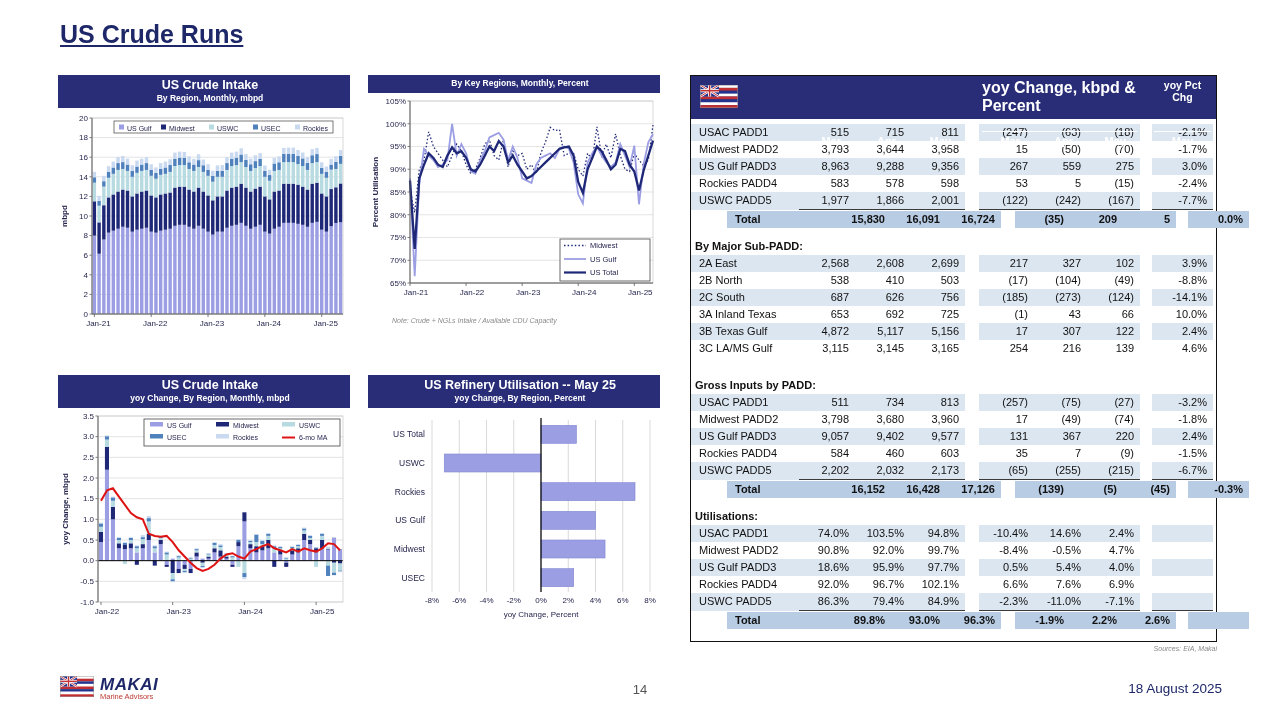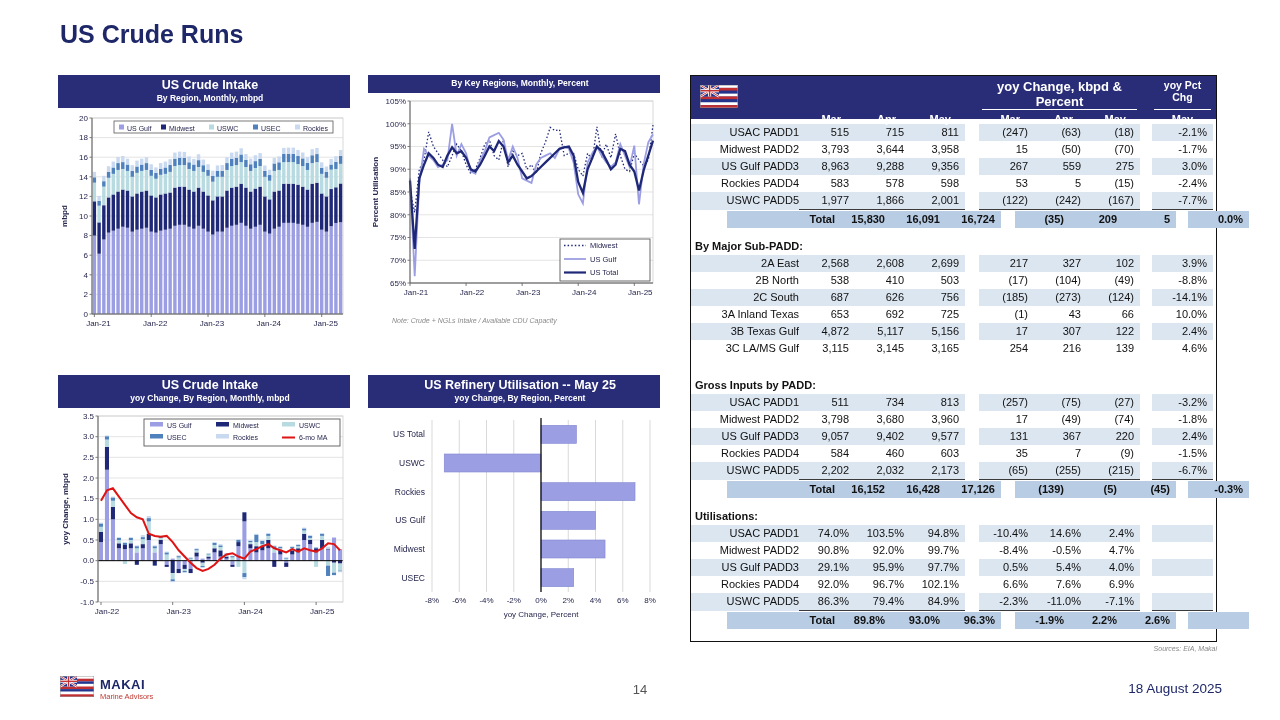--- a/index.html
+++ b/index.html
@@ -1,47 +1,47 @@
 <!DOCTYPE html>
 <html><head>
 <meta charset="utf-8">
 <style>
   html,body{margin:0;padding:0;background:#fff;font-family:"Liberation Sans",sans-serif;}
   #page{position:relative;width:1280px;height:720px;background:#fff;overflow:hidden;}
-  #main-title{position:absolute;left:60px;top:20px;font-size:25px;font-weight:bold;color:#1E2868;}
+  #main-title{position:absolute;left:60px;top:20px;font-size:25px;font-weight:bold;color:#1E2868;text-decoration:underline;}
   .panel{position:absolute;width:292px;}
   .phead{background:#292D78;color:#fff;text-align:center;padding:3px 0 4px 12px;}
   .ptitle{font-size:12.5px;font-weight:bold;line-height:15px;}
   .psub{font-size:8.5px;font-weight:bold;line-height:11px;}
   .pbody{background:#fff;}
   .note{font-size:7px;font-style:italic;color:#8a8a8a;padding-left:24px;margin-top:2px;}
   svg text{font-family:"Liberation Sans",sans-serif;}
   
   #tablebox{position:absolute;left:690px;top:75px;width:527px;height:567px;border:1.5px solid #111;background:#fff;box-sizing:border-box;}
   .thead{position:relative;background:#292D78;color:#fff;height:43px;}
   .flag-wrap{position:absolute;left:9px;top:9px;}
   .hrow{display:grid;grid-template-columns:108px 56px 55px 55px 14px 55px 53px 53px 12px 61px;}
   .hrow1{padding-top:3px;}
-  .g-yoy{grid-column:6/9;text-align:center;font-size:13px;font-weight:bold;border-bottom:1px solid #fff;margin:0 3px;padding-bottom:0;}
+  .g-yoy{grid-column:6/9;font-size:16px;font-weight:bold;border-bottom:1px solid #fff;margin:0 3px;padding-bottom:16px;}
   .g-pct{grid-column:10;text-align:center;font-size:10.5px;font-weight:bold;border-bottom:1px solid #fff;margin:0 2px;padding-bottom:1px;}
   .hcell{text-align:right;padding-right:14px;font-size:11px;font-weight:bold;line-height:18px;}
   #tbl-body{padding-top:5px;}
   .sec-title{font-size:11px;font-weight:bold;height:17px;line-height:17px;padding-left:4px;color:#111;}
   .trow{display:grid;grid-template-columns:108px 56px 55px 55px 14px 55px 53px 53px 12px 61px;height:17px;line-height:17px;font-size:11px;color:#111;}
   .trow.total{font-weight:bold;margin-top:2px;margin-left:36px;}
-  .c-label{padding-left:16px;white-space:nowrap;text-align:right;}
+  .c-label{padding-left:8px;white-space:nowrap;}
   .c-num{text-align:right;padding-right:6px;}
   .sbg{background:#DCE6F1;}
   .tbg{background:#B8CCE4;}
   .ul{border-bottom:1px solid #3a3a3a;}
   #sources{position:absolute;left:690px;top:645px;width:527px;text-align:right;font-size:7px;font-style:italic;color:#888;}
   
   #logo{position:absolute;left:60px;top:676px;display:flex;align-items:center;}
   #logo-text{margin-left:6px;}
-  #logo-name{font-size:13px;font-weight:bold;color:#1E2868;letter-spacing:0.5px;line-height:15px;}
+  #logo-name{font-size:17px;font-weight:bold;color:#1E2868;letter-spacing:0.5px;line-height:15px;font-style:italic;}
   #logo-sub{font-size:7.5px;color:#BE3A34;line-height:9px;}
   #pagenum{position:absolute;left:0;top:682px;width:1280px;text-align:center;font-size:13px;color:#555;}
   #date{position:absolute;right:58px;top:681px;font-size:13.5px;color:#1E2868;margin-left:8px;}
 </style>
 </head>
 <body>
 
 <div id="page">
   <div id="main-title">US Crude Runs</div>
 
@@ -1026,21 +1026,21 @@
           <div class="c-num">99.7%</div>
           <div class="c-gap"></div>
           <div class="c-num">-8.4%</div>
           <div class="c-num">-0.5%</div>
           <div class="c-num">4.7%</div>
           <div class="c-gap"></div>
           <div class="c-num"></div>
         </div>
         <div class="trow">
           <div class="c-label sbg">US Gulf PADD3</div>
-          <div class="c-num sbg">29.1%</div>
+          <div class="c-num sbg">18.6%</div>
           <div class="c-num sbg">95.9%</div>
           <div class="c-num sbg">97.7%</div>
           <div class="c-gap"></div>
           <div class="c-num sbg">0.5%</div>
           <div class="c-num sbg">5.4%</div>
           <div class="c-num sbg">4.0%</div>
           <div class="c-gap"></div>
           <div class="c-num sbg"></div>
         </div>
         <div class="trow">

